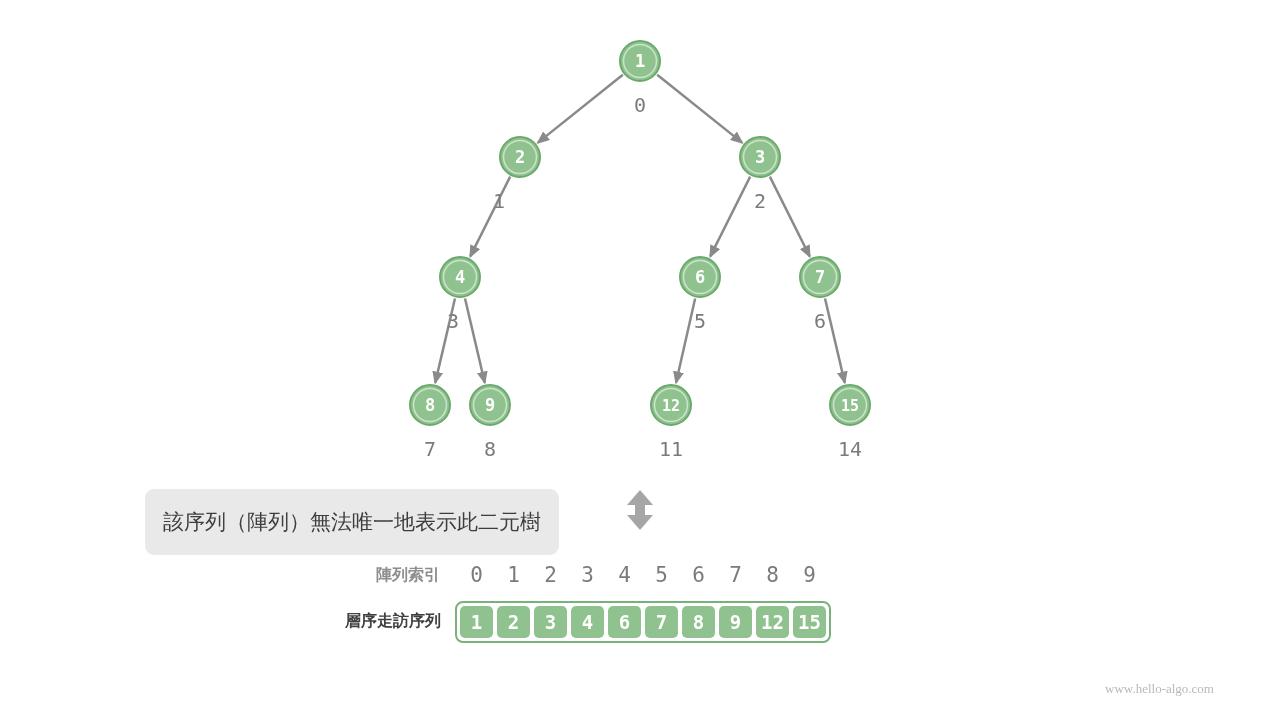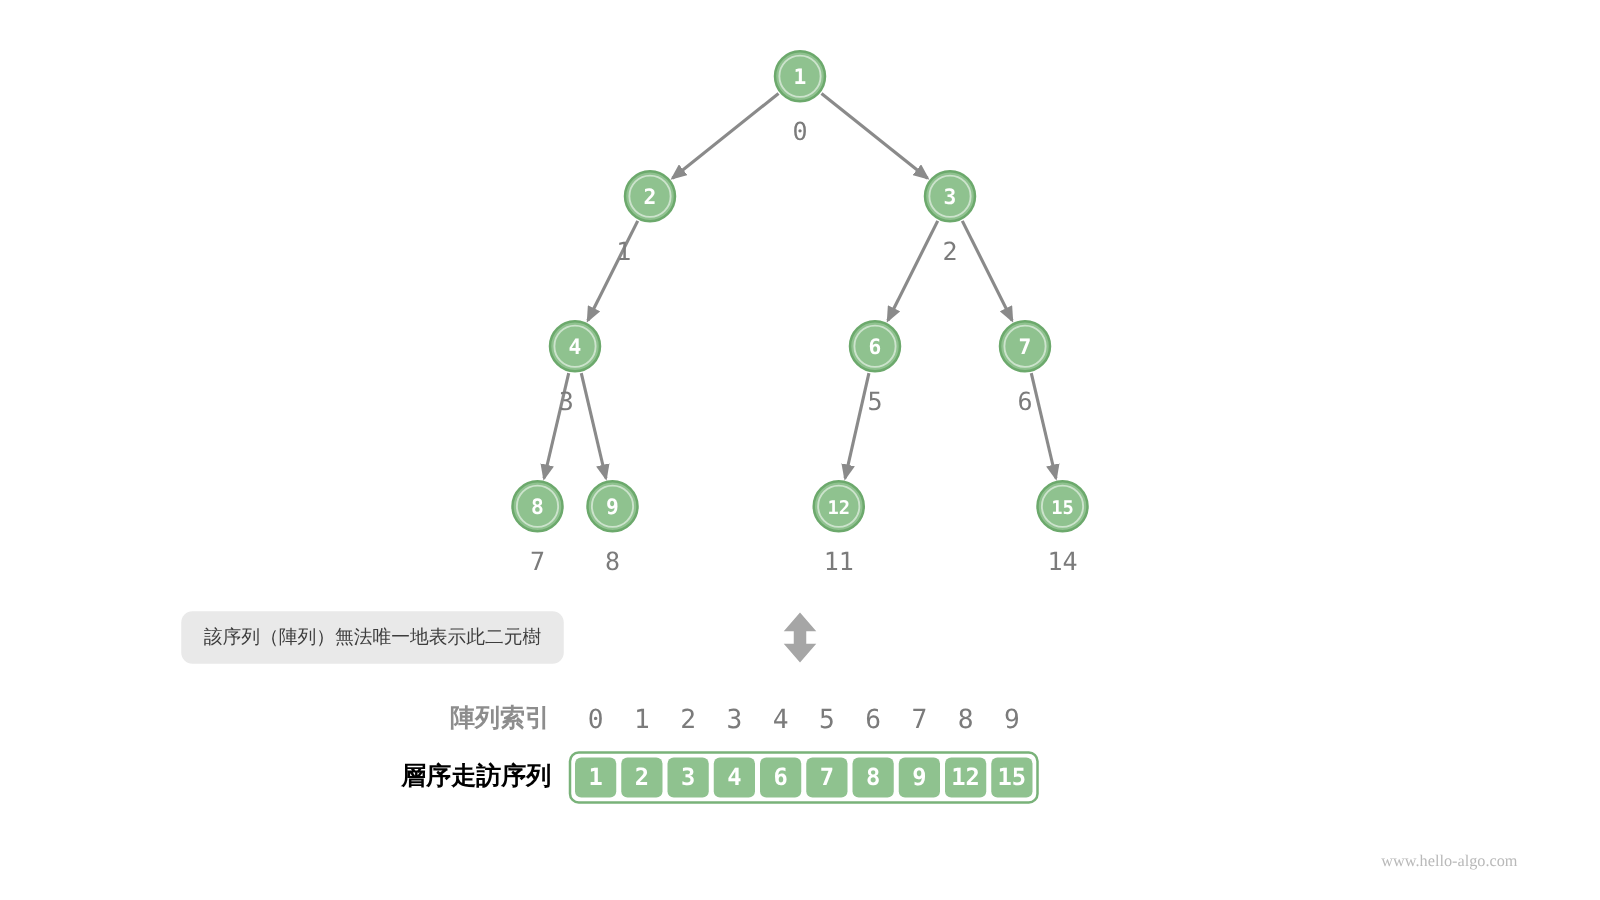--- a/index.html
+++ b/index.html
@@ -4,27 +4,27 @@
 <style>
   html,body{margin:0;padding:0;}
   body{
     width:1280px;height:720px;background:#ffffff;overflow:hidden;
     font-family:"Liberation Sans", sans-serif;position:relative;
   }
   .stage{position:absolute;left:0;top:0;width:1280px;height:720px;}
   #tree-svg{position:absolute;left:0;top:0;}
   .callout{
     position:absolute;left:145px;top:489px;height:42px;line-height:42px;
-    background:#e9e9e9;border-radius:9px;padding:0 18px;
-    font-size:15px;color:#3d3d3d;white-space:nowrap;
+    background:#e9e9e9;border-radius:9px;padding:12px 18px;
+    font-size:21px;color:#3d3d3d;white-space:nowrap;
   }
   .updown{position:absolute;left:626px;top:489px;}
-  .row-label{position:absolute;font-size:20px;font-weight:bold;white-space:nowrap;}
+  .row-label{position:absolute;font-size:16px;font-weight:bold;white-space:nowrap;}
   #index-label{left:300px;width:140px;top:563px;text-align:right;color:#8d8d8d;line-height:24px;}
-  #seq-label{left:300px;width:141px;top:609px;text-align:right;color:#000000;line-height:24px;}
+  #seq-label{left:300px;width:141px;top:609px;text-align:right;color:#404040;line-height:24px;}
   .indices{
     position:absolute;left:460px;top:562px;display:flex;gap:4px;
     font-family:"DejaVu Sans Mono", monospace;font-size:21px;color:#7b7b7b;line-height:26px;
   }
   .indices .slot{width:33px;text-align:center;}
   .cells-box{
     position:absolute;left:455px;top:601px;display:flex;gap:4px;
     border:2px solid #79b279;border-radius:8px;padding:3px;background:#ffffff;
   }
   .cell{

